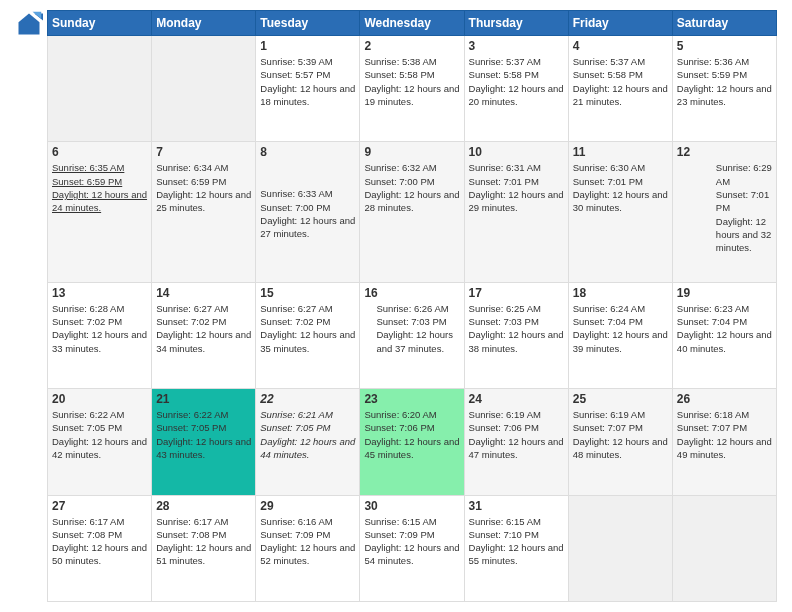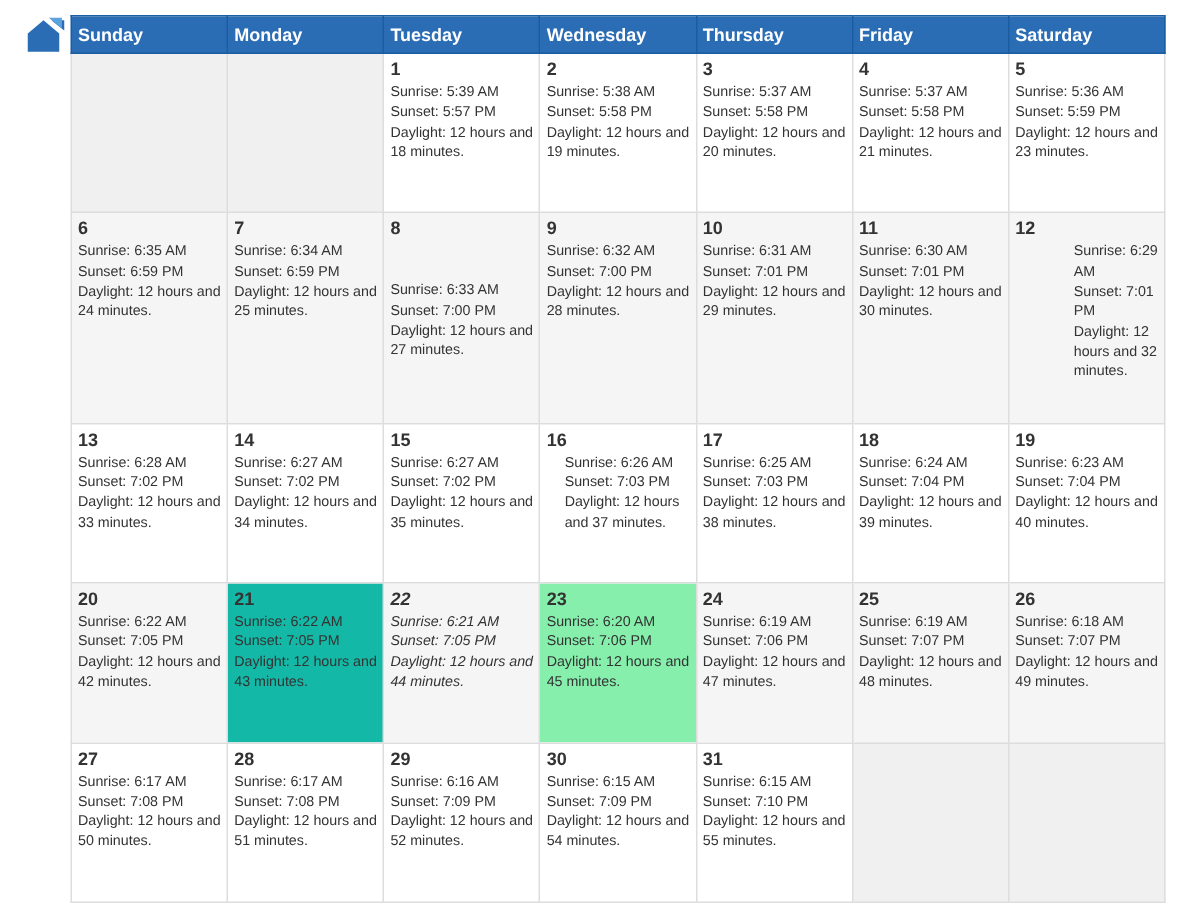--- a/index.html
+++ b/index.html
@@ -168,21 +168,21 @@
           <td style="background: rgb(255, 255, 255);">
             <span class="day-number">5</span>
             <div class="day-info" style="white-space: pre-line;">Sunrise: 5:36 AM
 Sunset: 5:59 PM
 Daylight: 12 hours and 23 minutes.</div>
           </td>
         </tr>
         <tr>
           <td style="background: rgb(245, 245, 245);">
             <span class="day-number">6</span>
-            <div class="day-info" style="white-space: pre-line;">Sunrise: 6:35 AM
+            <div class="day-info" style="white-space: pre-line; text-decoration: underline;">Sunrise: 6:35 AM
 Sunset: 6:59 PM
 Daylight: 12 hours and 24 minutes.</div>
           </td>
           <td style="background: rgb(245, 245, 245);">
             <span class="day-number">7</span>
             <div class="day-info" style="white-space: pre-line;">Sunrise: 6:34 AM
 Sunset: 6:59 PM
 Daylight: 12 hours and 25 minutes.</div>
           </td>
           <td style="background: rgb(245, 245, 245);">

